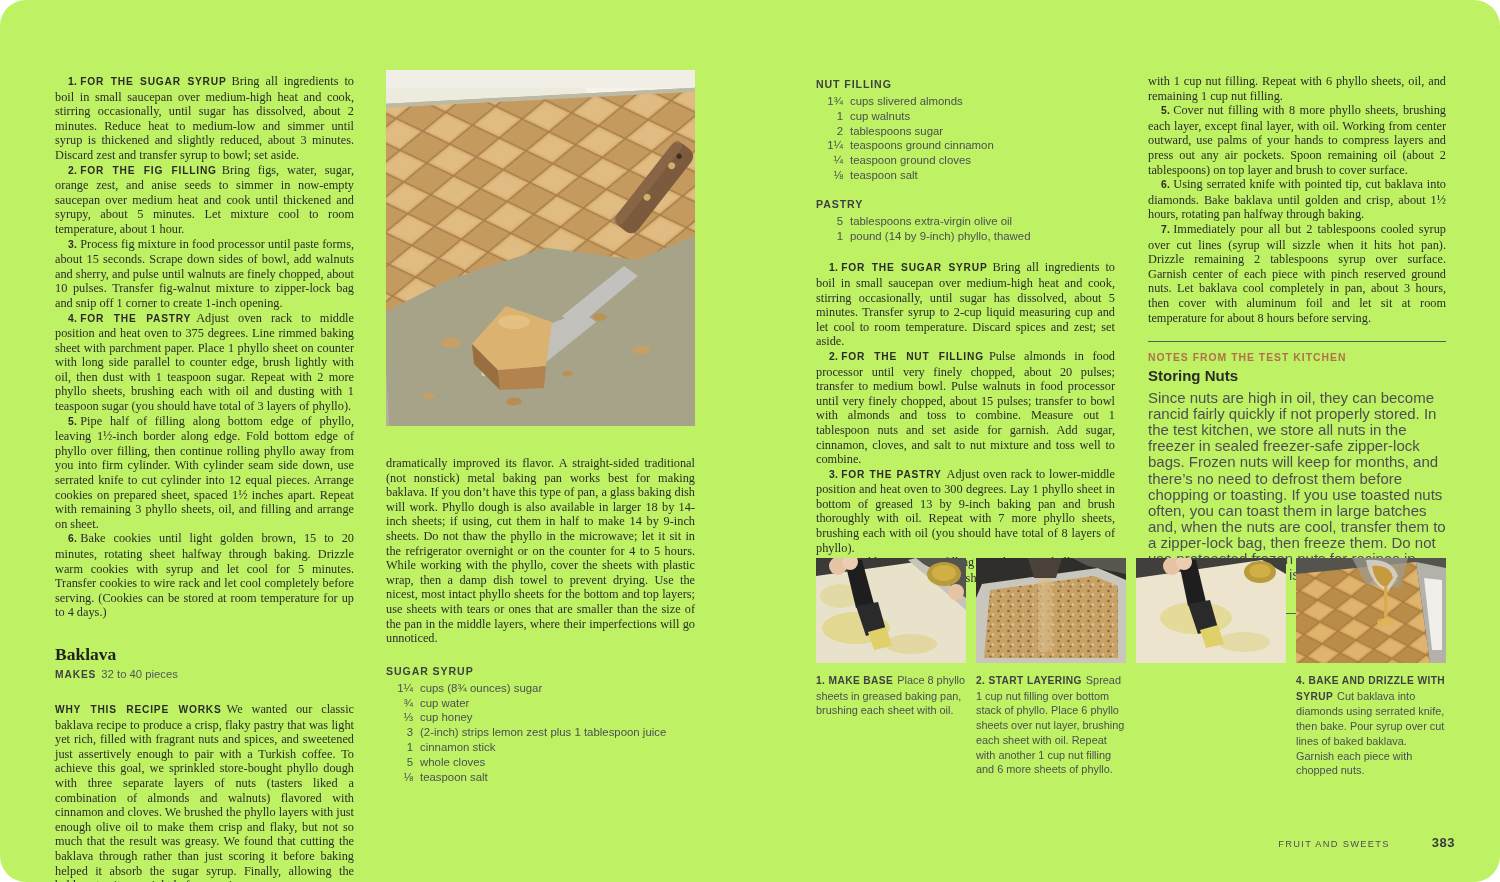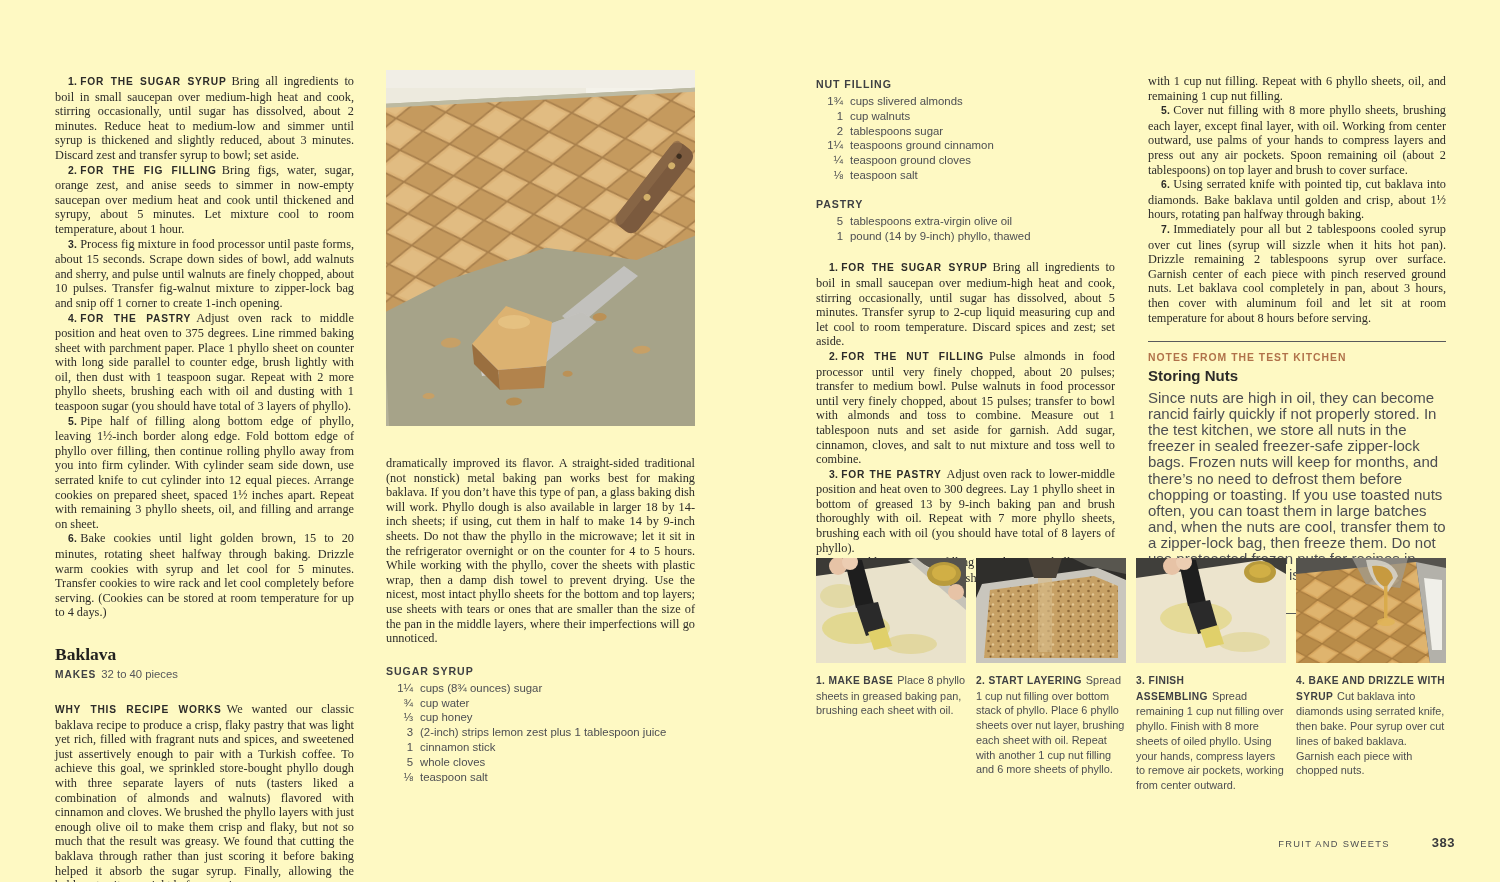--- a/index.html
+++ b/index.html
@@ -1,17 +1,17 @@
 <!DOCTYPE html>
 <html><head>
 <meta charset="utf-8">
 <style>
   html,body{margin:0;padding:0;background:#ffffff;}
-  #spread{position:relative;width:1500px;height:882px;background:#fef9c3;overflow:hidden;
-          font-family:"Liberation Serif",serif;color:#2c2b29;}
+  #spread{position:relative;width:1500px;height:882px;background:#bef264;overflow:hidden;
+          font-family:"Liberation Serif",serif;color:#2c2b29;border-radius:26px;}
   .col{position:absolute;}
   
   .step{margin:0;text-align:justify;font-size:12.3px;line-height:14.6px;text-indent:13px;color:#2c2b29;}
   .step.no-indent{text-indent:0;}
   .step-num{font-family:"Liberation Sans",sans-serif;font-weight:bold;font-size:10.4px;letter-spacing:.3px;margin-right:3px;}
   .step-label{font-family:"Liberation Sans",sans-serif;font-weight:bold;font-size:10.2px;letter-spacing:.8px;margin-right:5px;}
   .step-label:empty{display:none;}
   
   .recipe-title{font-size:17.5px;font-weight:bold;margin:0;color:#232220;}
   .makes-line{margin:3px 0 0 0;font-family:"Liberation Sans",sans-serif;font-size:11.3px;color:#55565a;}
@@ -281,23 +281,20 @@
           <ellipse cx="124" cy="14" rx="16" ry="11" fill="#b99b3c"></ellipse>
           <ellipse cx="124" cy="13" rx="11" ry="7" fill="#d1af45"></ellipse>
           <ellipse cx="60" cy="60 " rx="36" ry="16" fill="#ddcf62" opacity="0.5"></ellipse>
           <ellipse cx="108" cy="84" rx="26" ry="10" fill="#d8c95e" opacity="0.35"></ellipse>
           <polygon points="42,0 60,2 70,44 52,48" fill="#1e1e1e"></polygon>
           <polygon points="52,46 74,42 82,70 62,76" fill="#2a2a2a"></polygon>
           <polygon points="64,72 82,67 88,86 70,90" fill="#e0d06a"></polygon>
           <circle cx="36" cy="8" r="9" fill="#e7c3a6"></circle>
           <circle cx="48" cy="4" r="8" fill="#eccdb2"></circle>
         </svg>
-        <p class="making-cap">
-          <span class="cap-lead">3. FINISH ASSEMBLING</span><span>Spread remaining 1 cup nut filling over phyllo. Finish with 8 more sheets of oiled phyllo. Using your hands, compress layers to remove air pockets, working from center outward.</span>
-        </p>
       </figure>
 
       <figure class="making-fig" style="margin:0;">
         <svg width="150" height="105" viewBox="0 0 150 105" role="img">
           <defs>
             <pattern id="diamB" width="34" height="22" patternUnits="userSpaceOnUse" patternTransform="rotate(-6)">
               <rect width="34" height="22" fill="#b98c49"></rect>
               <path d="M17 0 L34 11 L17 22 L0 11 Z" fill="#d9a85f" stroke="#a6793c" stroke-width="1.2"></path>
               <path d="M17 3 L30 11 L17 19 L4 11 Z" fill="#e3bd78" opacity="0.6"></path>
             </pattern>

